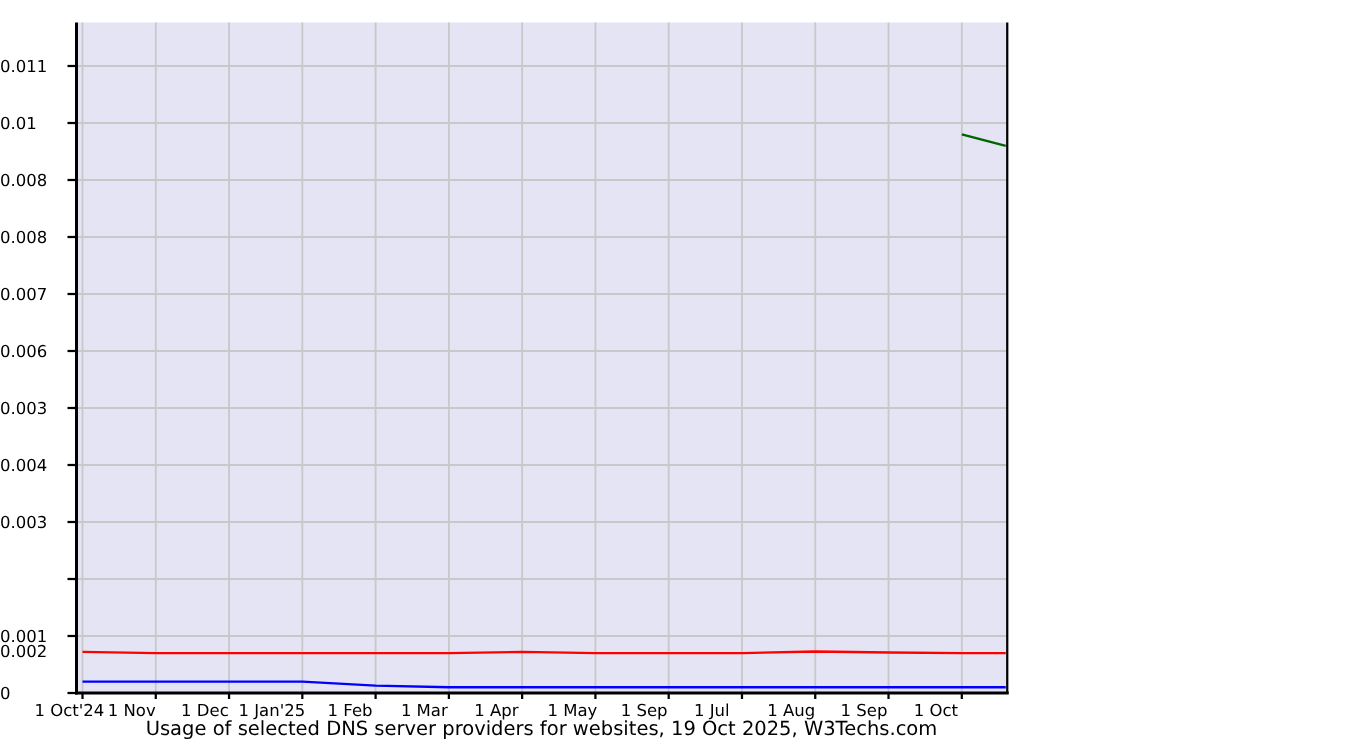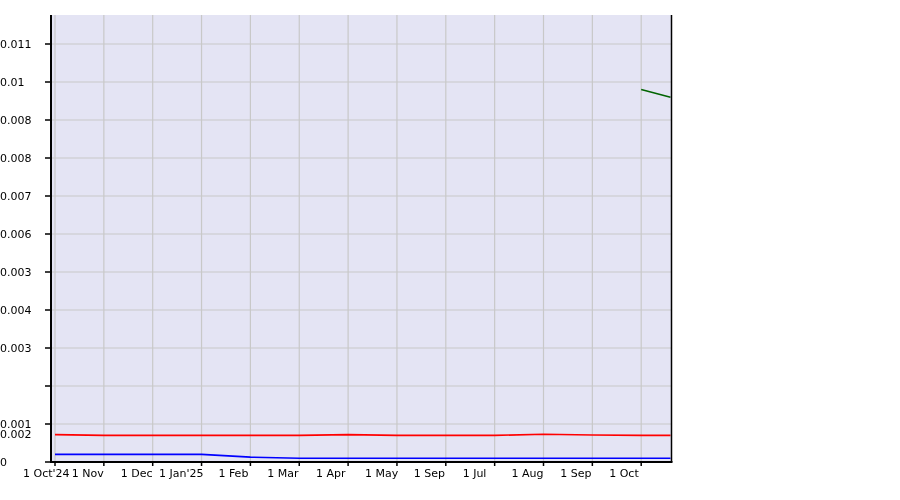--- a/index.html
+++ b/index.html
@@ -158,13 +158,14 @@
       <div class="x-tick-label" style="left: 218.4px; top: 467px;">1 Feb</div>
       <div class="x-tick-label" style="left: 267.25px; top: 467px;">1 Mar</div>
       <div class="x-tick-label" style="left: 316.1px; top: 467px;">1 Apr</div>
       <div class="x-tick-label" style="left: 364.95px; top: 467px;">1 May</div>
       <div class="x-tick-label" style="left: 413.8px; top: 467px;">1 Sep</div>
       <div class="x-tick-label" style="left: 462.65px; top: 467px;">1 Jul</div>
       <div class="x-tick-label" style="left: 511.5px; top: 467px;">1 Aug</div>
       <div class="x-tick-label" style="left: 560.35px; top: 467px;">1 Sep</div>
       <div class="x-tick-label" style="left: 609.2px; top: 467px;">1 Oct</div>
     </div>
+  <div id="chart-title">Usage of selected DNS server providers for websites, 19 Oct 2025, W3Techs.com</div>
 </div>
 
 </body></html>

